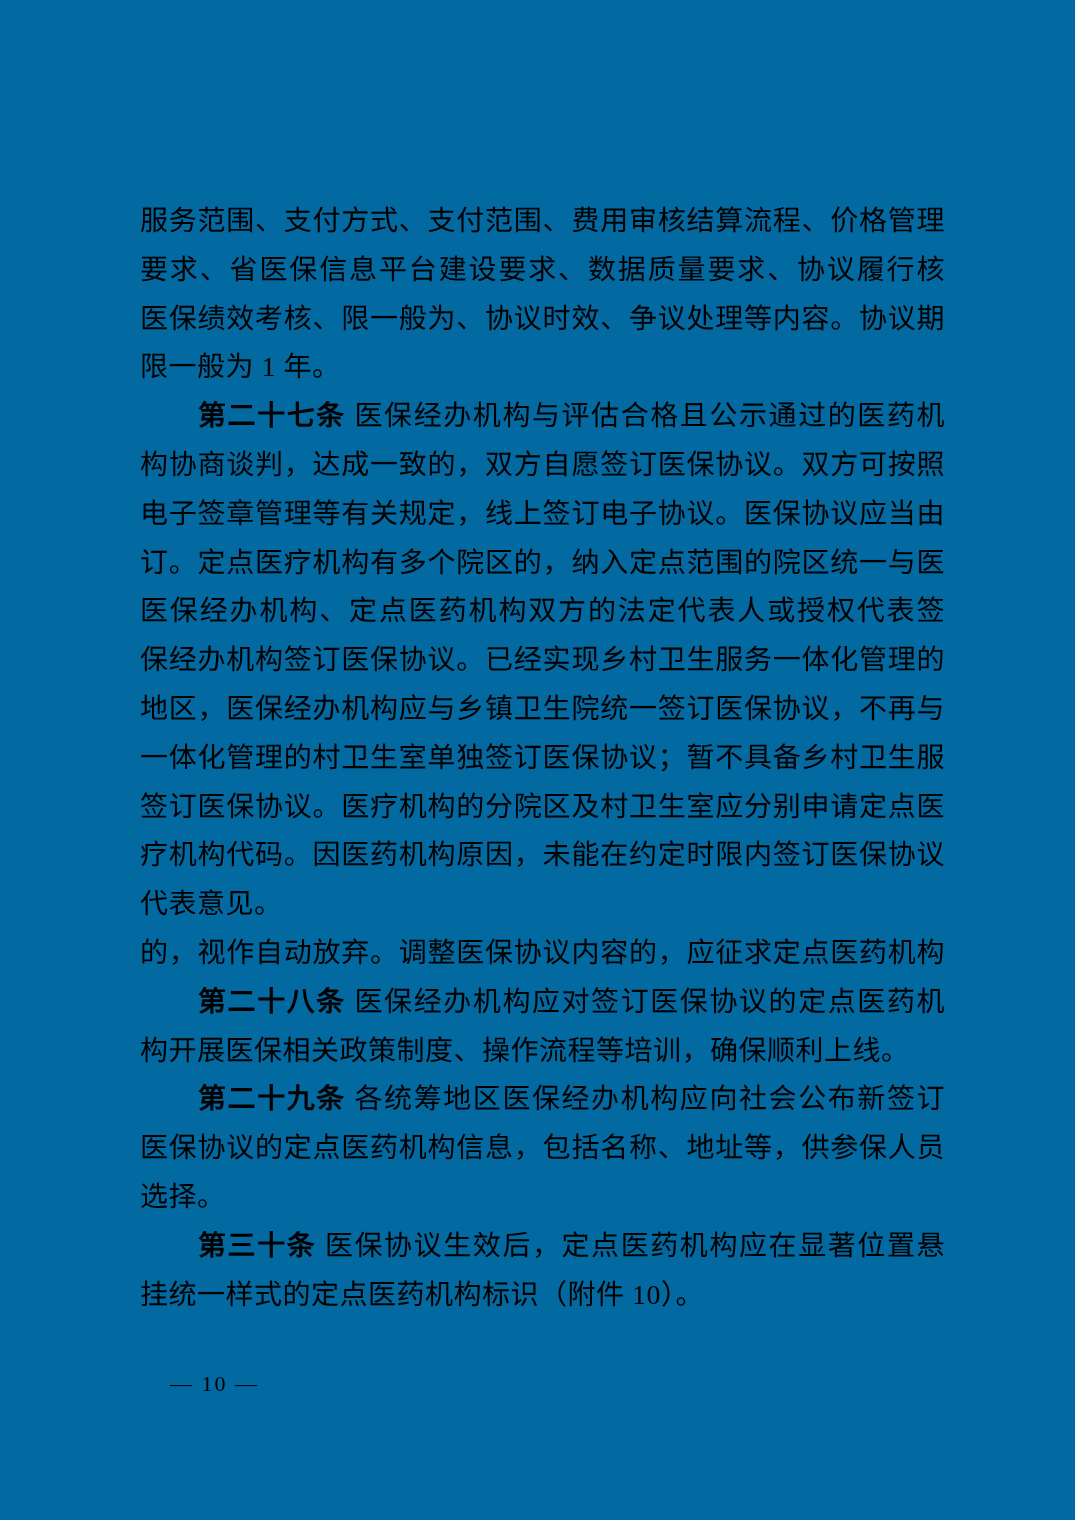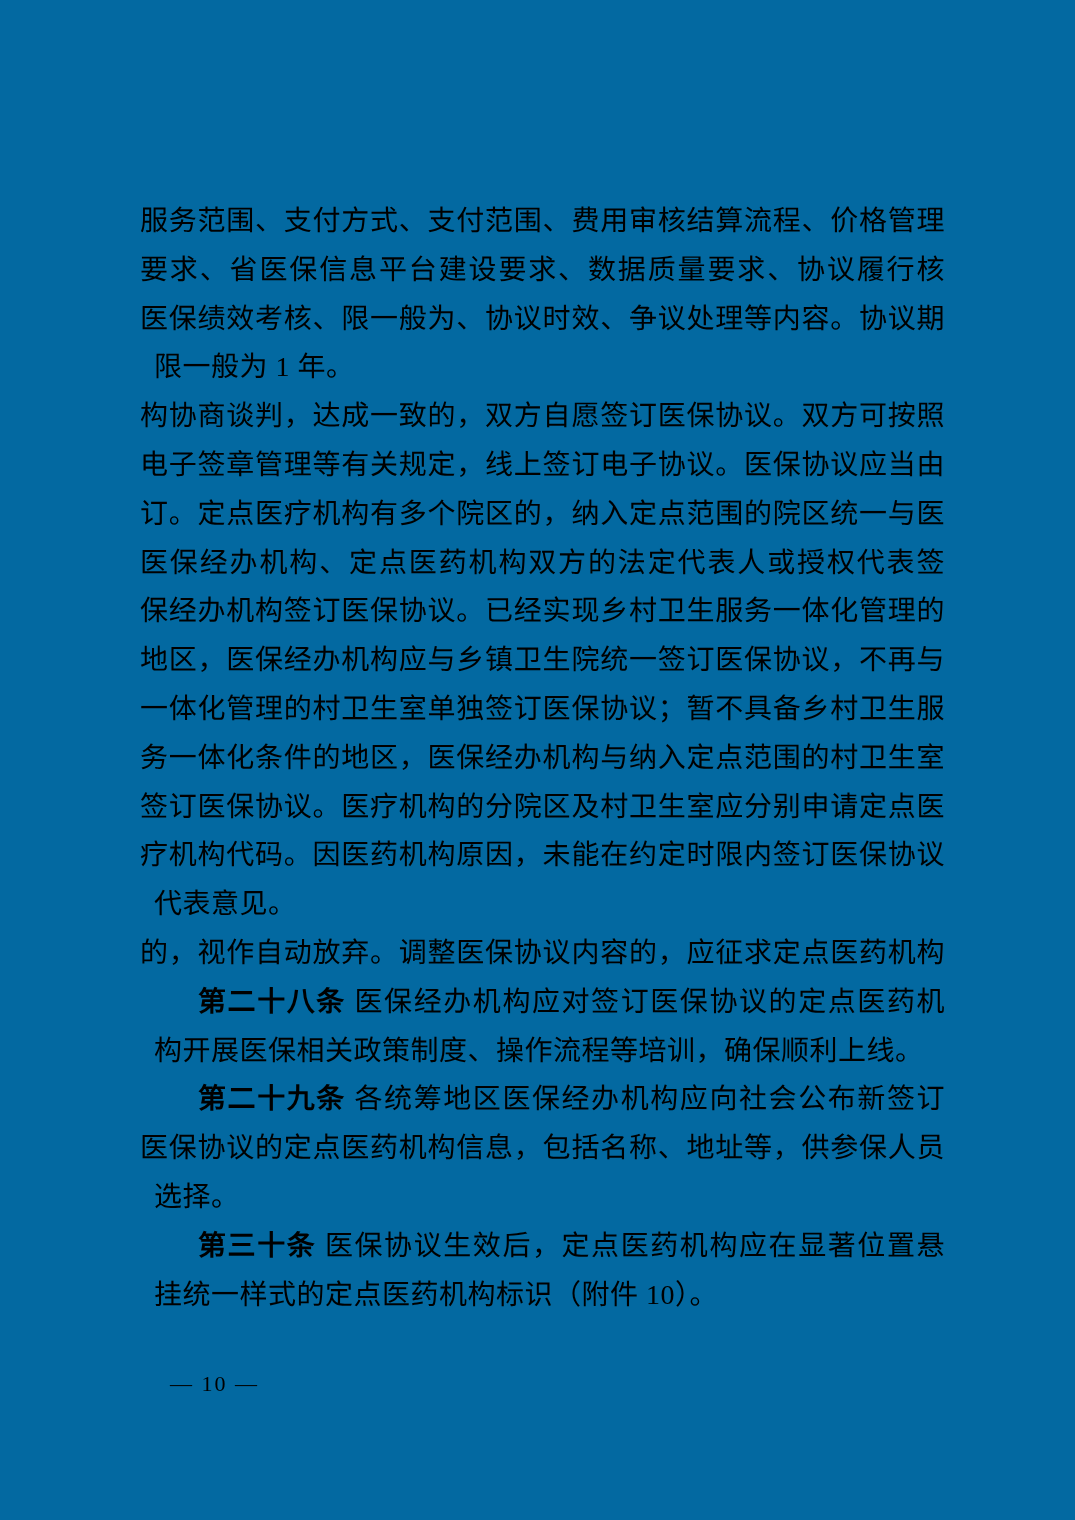--- a/index.html
+++ b/index.html
@@ -32,21 +32,20 @@
     line-height: 48.8px;
     text-align: justify;
     text-align-last: justify;
     letter-spacing: 0.5px;
     white-space: normal;
     overflow: hidden;
   }
   .line.para-end {
     text-align: center;
     text-align-last: left;
-    margin-left: 14px;
   }
   .line.first-line {
     padding-left: 58px; 
   }
   .lead {
     font-weight: 700;
   }
   .page-footer {
     position: absolute;
     left: 170px;
@@ -59,28 +58,28 @@
 </style>
 </head>
 <body>
 
 <div class="page">
   <div class="doc-body">
       <div class="line">服务范围、支付方式、支付范围、费用审核结算流程、价格管理</div>
       <div class="line">要求、省医保信息平台建设要求、数据质量要求、协议履行核查、</div>
       <div class="line">医保绩效考核、限一般为、协议时效、争议处理等内容。协议期</div>
       <div class="line para-end">限一般为 1 年。</div>
+      <div class="line first-line"><span class="lead">第二十七条</span> 医保经办机构与评估合格且公示通过的医药机</div>
       <div class="line">构协商谈判，达成一致的，双方自愿签订医保协议。双方可按照</div>
       <div class="line">电子签章管理等有关规定，线上签订电子协议。医保协议应当由</div>
       <div class="line">订。定点医疗机构有多个院区的，纳入定点范围的院区统一与医</div>
       <div class="line">医保经办机构、定点医药机构双方的法定代表人或授权代表签</div>
       <div class="line">保经办机构签订医保协议。已经实现乡村卫生服务一体化管理的</div>
       <div class="line">地区，医保经办机构应与乡镇卫生院统一签订医保协议，不再与</div>
       <div class="line">一体化管理的村卫生室单独签订医保协议；暂不具备乡村卫生服</div>
-      <div class="line">务一体化条件的地区，医保经办机构与纳入定点范围的村卫生室</div>
       <div class="line">签订医保协议。医疗机构的分院区及村卫生室应分别申请定点医</div>
       <div class="line">疗机构代码。因医药机构原因，未能在约定时限内签订医保协议</div>
       <div class="line para-end">代表意见。</div>
       <div class="line">的，视作自动放弃。调整医保协议内容的，应征求定点医药机构</div>
       <div class="line first-line"><span class="lead">第二十八条</span> 医保经办机构应对签订医保协议的定点医药机</div>
       <div class="line para-end">构开展医保相关政策制度、操作流程等培训，确保顺利上线。</div>
       <div class="line first-line"><span class="lead">第二十九条</span> 各统筹地区医保经办机构应向社会公布新签订</div>
       <div class="line">医保协议的定点医药机构信息，包括名称、地址等，供参保人员</div>
       <div class="line para-end">选择。</div>
       <div class="line first-line"><span class="lead">第三十条</span> 医保协议生效后，定点医药机构应在显著位置悬</div>

